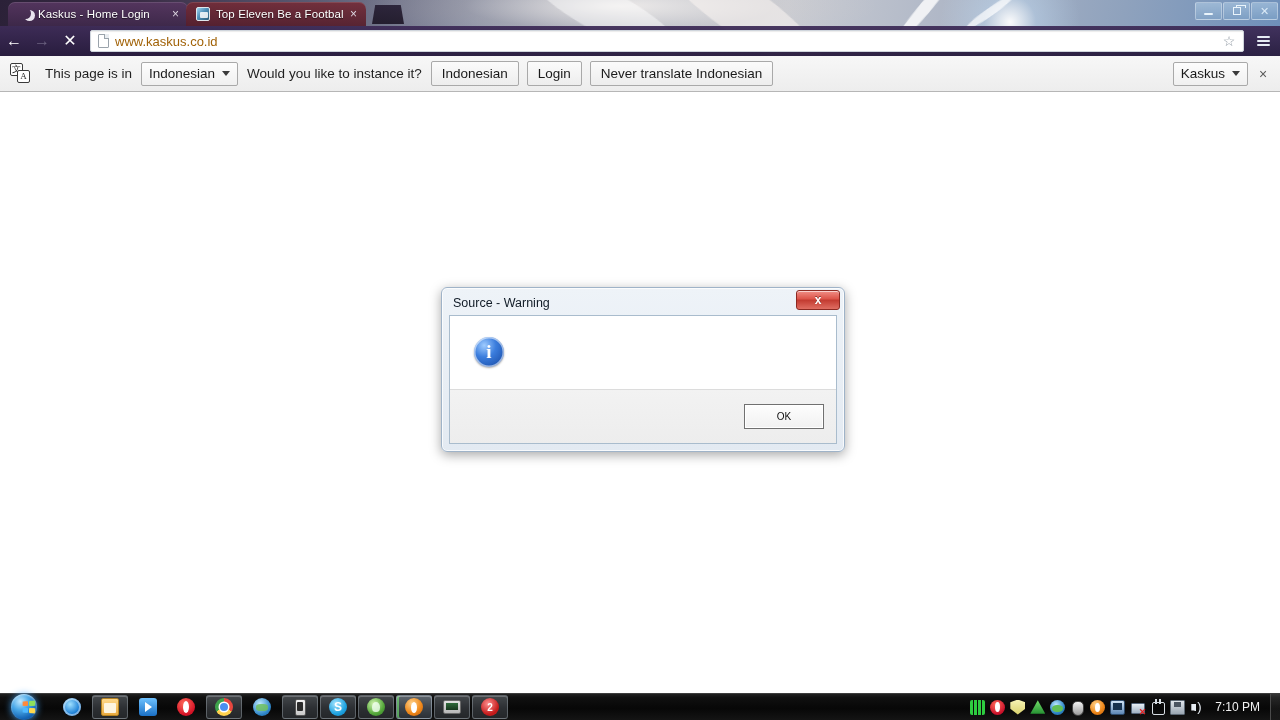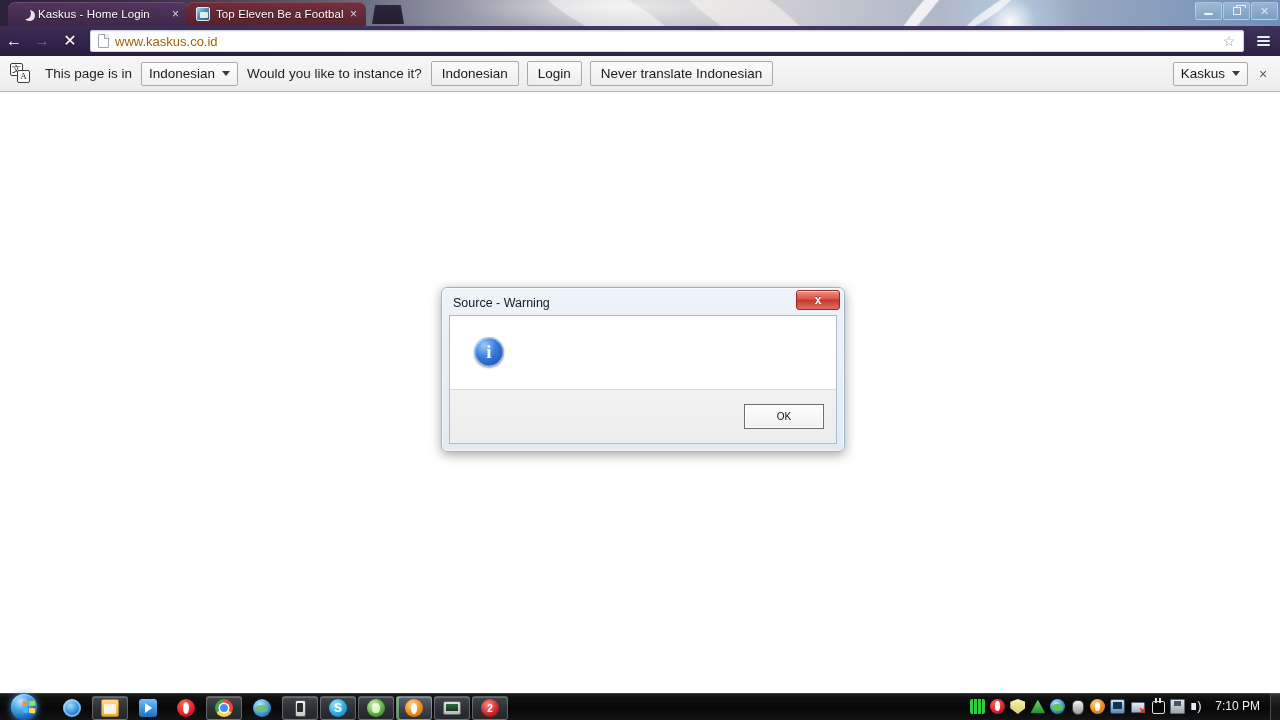--- a/index.html
+++ b/index.html
@@ -251,21 +251,21 @@
     border:1px solid #707070;
     box-shadow:inset 0 0 0 1px #ffffff;
     font-size:10px; color:#101010;
   }
 
   
   #taskbar{
     position:absolute; left:0; bottom:0; width:1280px; height:27px; z-index:30;
     background:linear-gradient(to bottom, #202020 0%, #101010 14%, #070707 55%, #141414 100%);
     border-top:1px solid #3d3d3d;
-    display:flex; align-items:flex-end;
+    display:flex; align-items:center;
   }
   #startorb{
     width:48px; height:27px; flex:0 0 48px; position:relative;
     display:flex; align-items:center; justify-content:center;
   }
   #startorb .orb{
     width:26px; height:26px; border-radius:50%;
     background:radial-gradient(circle at 36% 28%, #bfe8ff 0%, #49a8e8 35%, #1464b4 70%, #0b3f80 100%);
     box-shadow:0 0 7px rgba(70,170,255,0.85), inset 0 1px 2px rgba(255,255,255,0.6);
     position:relative; overflow:hidden;

